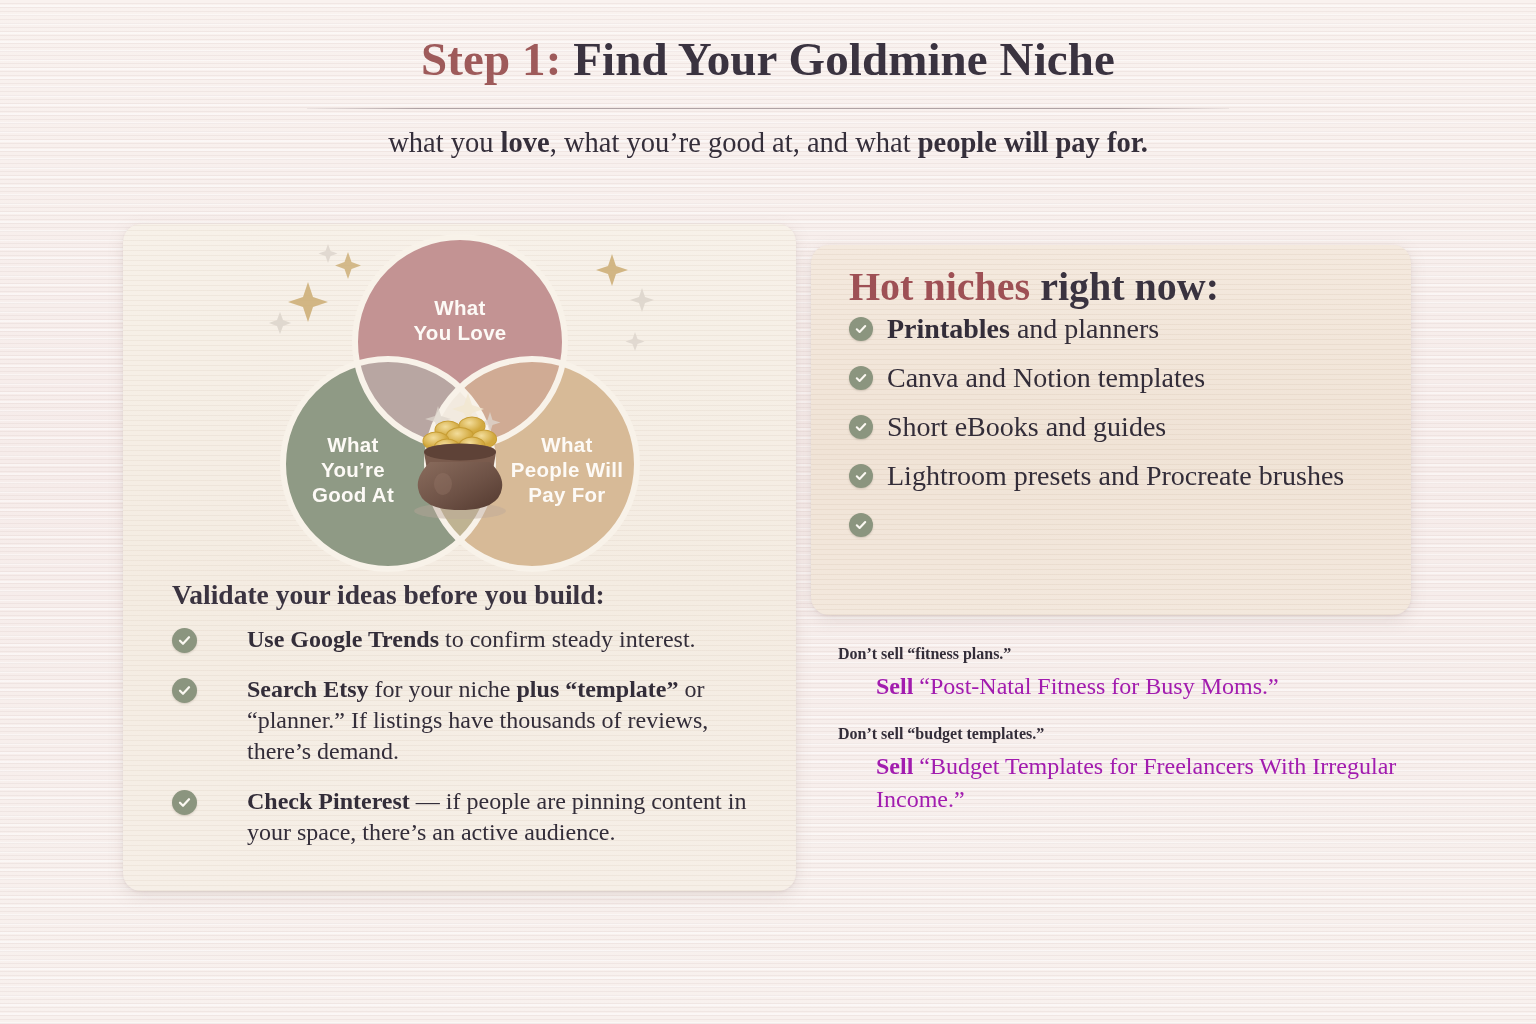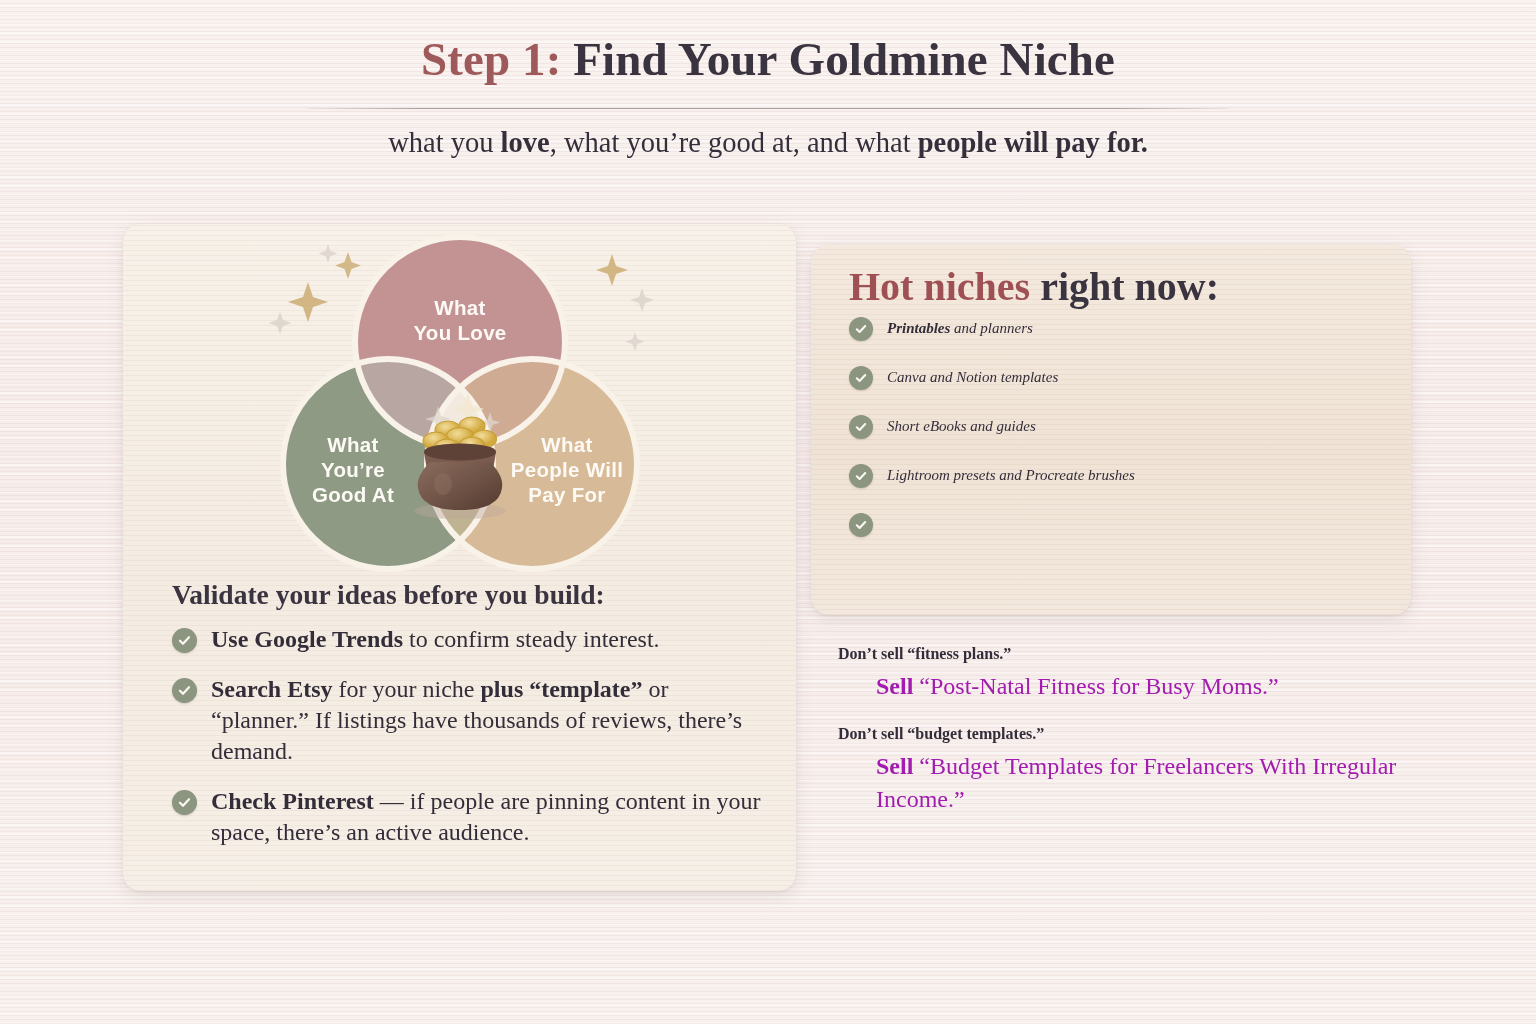--- a/index.html
+++ b/index.html
@@ -118,36 +118,36 @@
   .check-text{
     font-family:"Liberation Serif", serif;
     color:#332d39;
   }
   .check-text b{ font-weight:700; }
 
   #validate-list{
     position:absolute; left:49px; top:400px; width:600px;
   }
   #validate-list .check-item{ margin-bottom:19px; }
-  #validate-list .check-text{ font-size:24px; line-height:31px; }
+  #validate-list .check-text{ font-size:24px; line-height:31px;margin-left:36px; }
 
   #hot-head{
     position:absolute; left:38px; top:18px;
     font-size:40px;
     font-family:"Liberation Serif", serif;
     font-weight:700;
     color:#3a3340;
   }
   #hot-head .accent{ color:#9e5055; }
 
   #hot-list{
     position:absolute; left:38px; top:68px; width:540px;
   }
   #hot-list .check-item{ margin-bottom:18px; }
-  #hot-list .check-text{ font-size:15px; line-height:31px;font-style:italic; }
+  #hot-list .check-text{ font-size:28px; line-height:31px; }
   #hot-list .check-icon{ width:24px; height:24px; }
 
   
   #spec{
     position:absolute; left:838px; top:637px; width:620px;
   }
   #spec-head{
     font-family:"Liberation Serif", serif;
     font-weight:700; font-size:29px;
     color:#3a3340;

